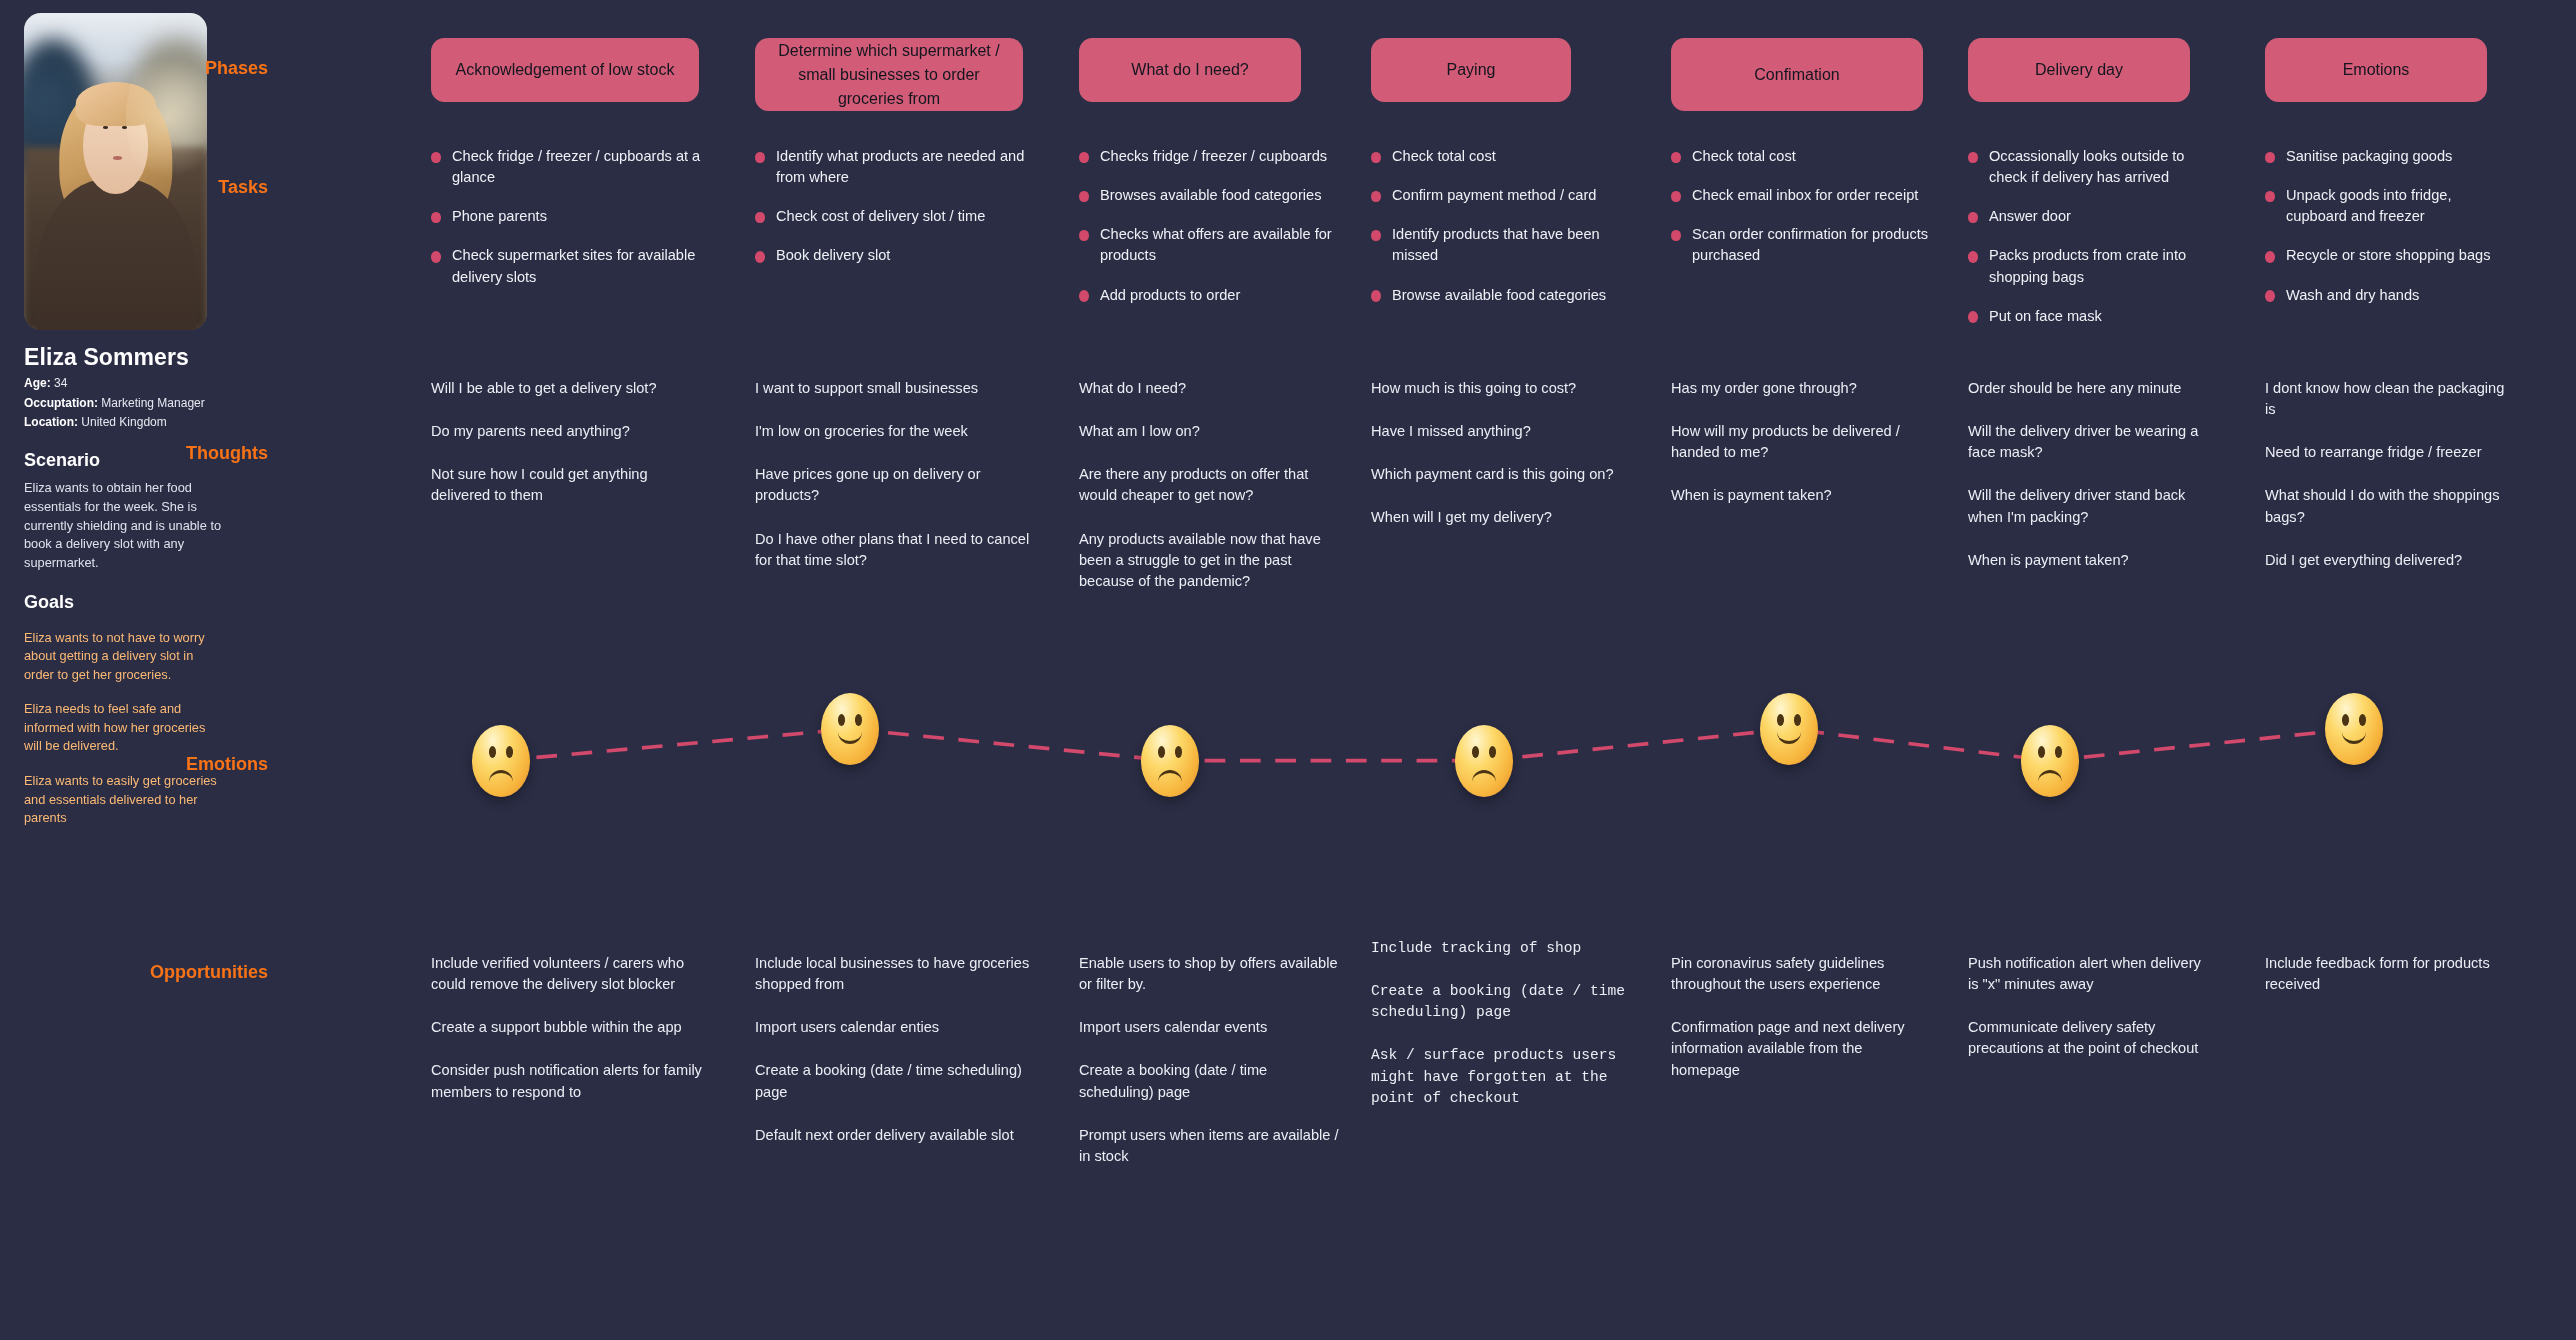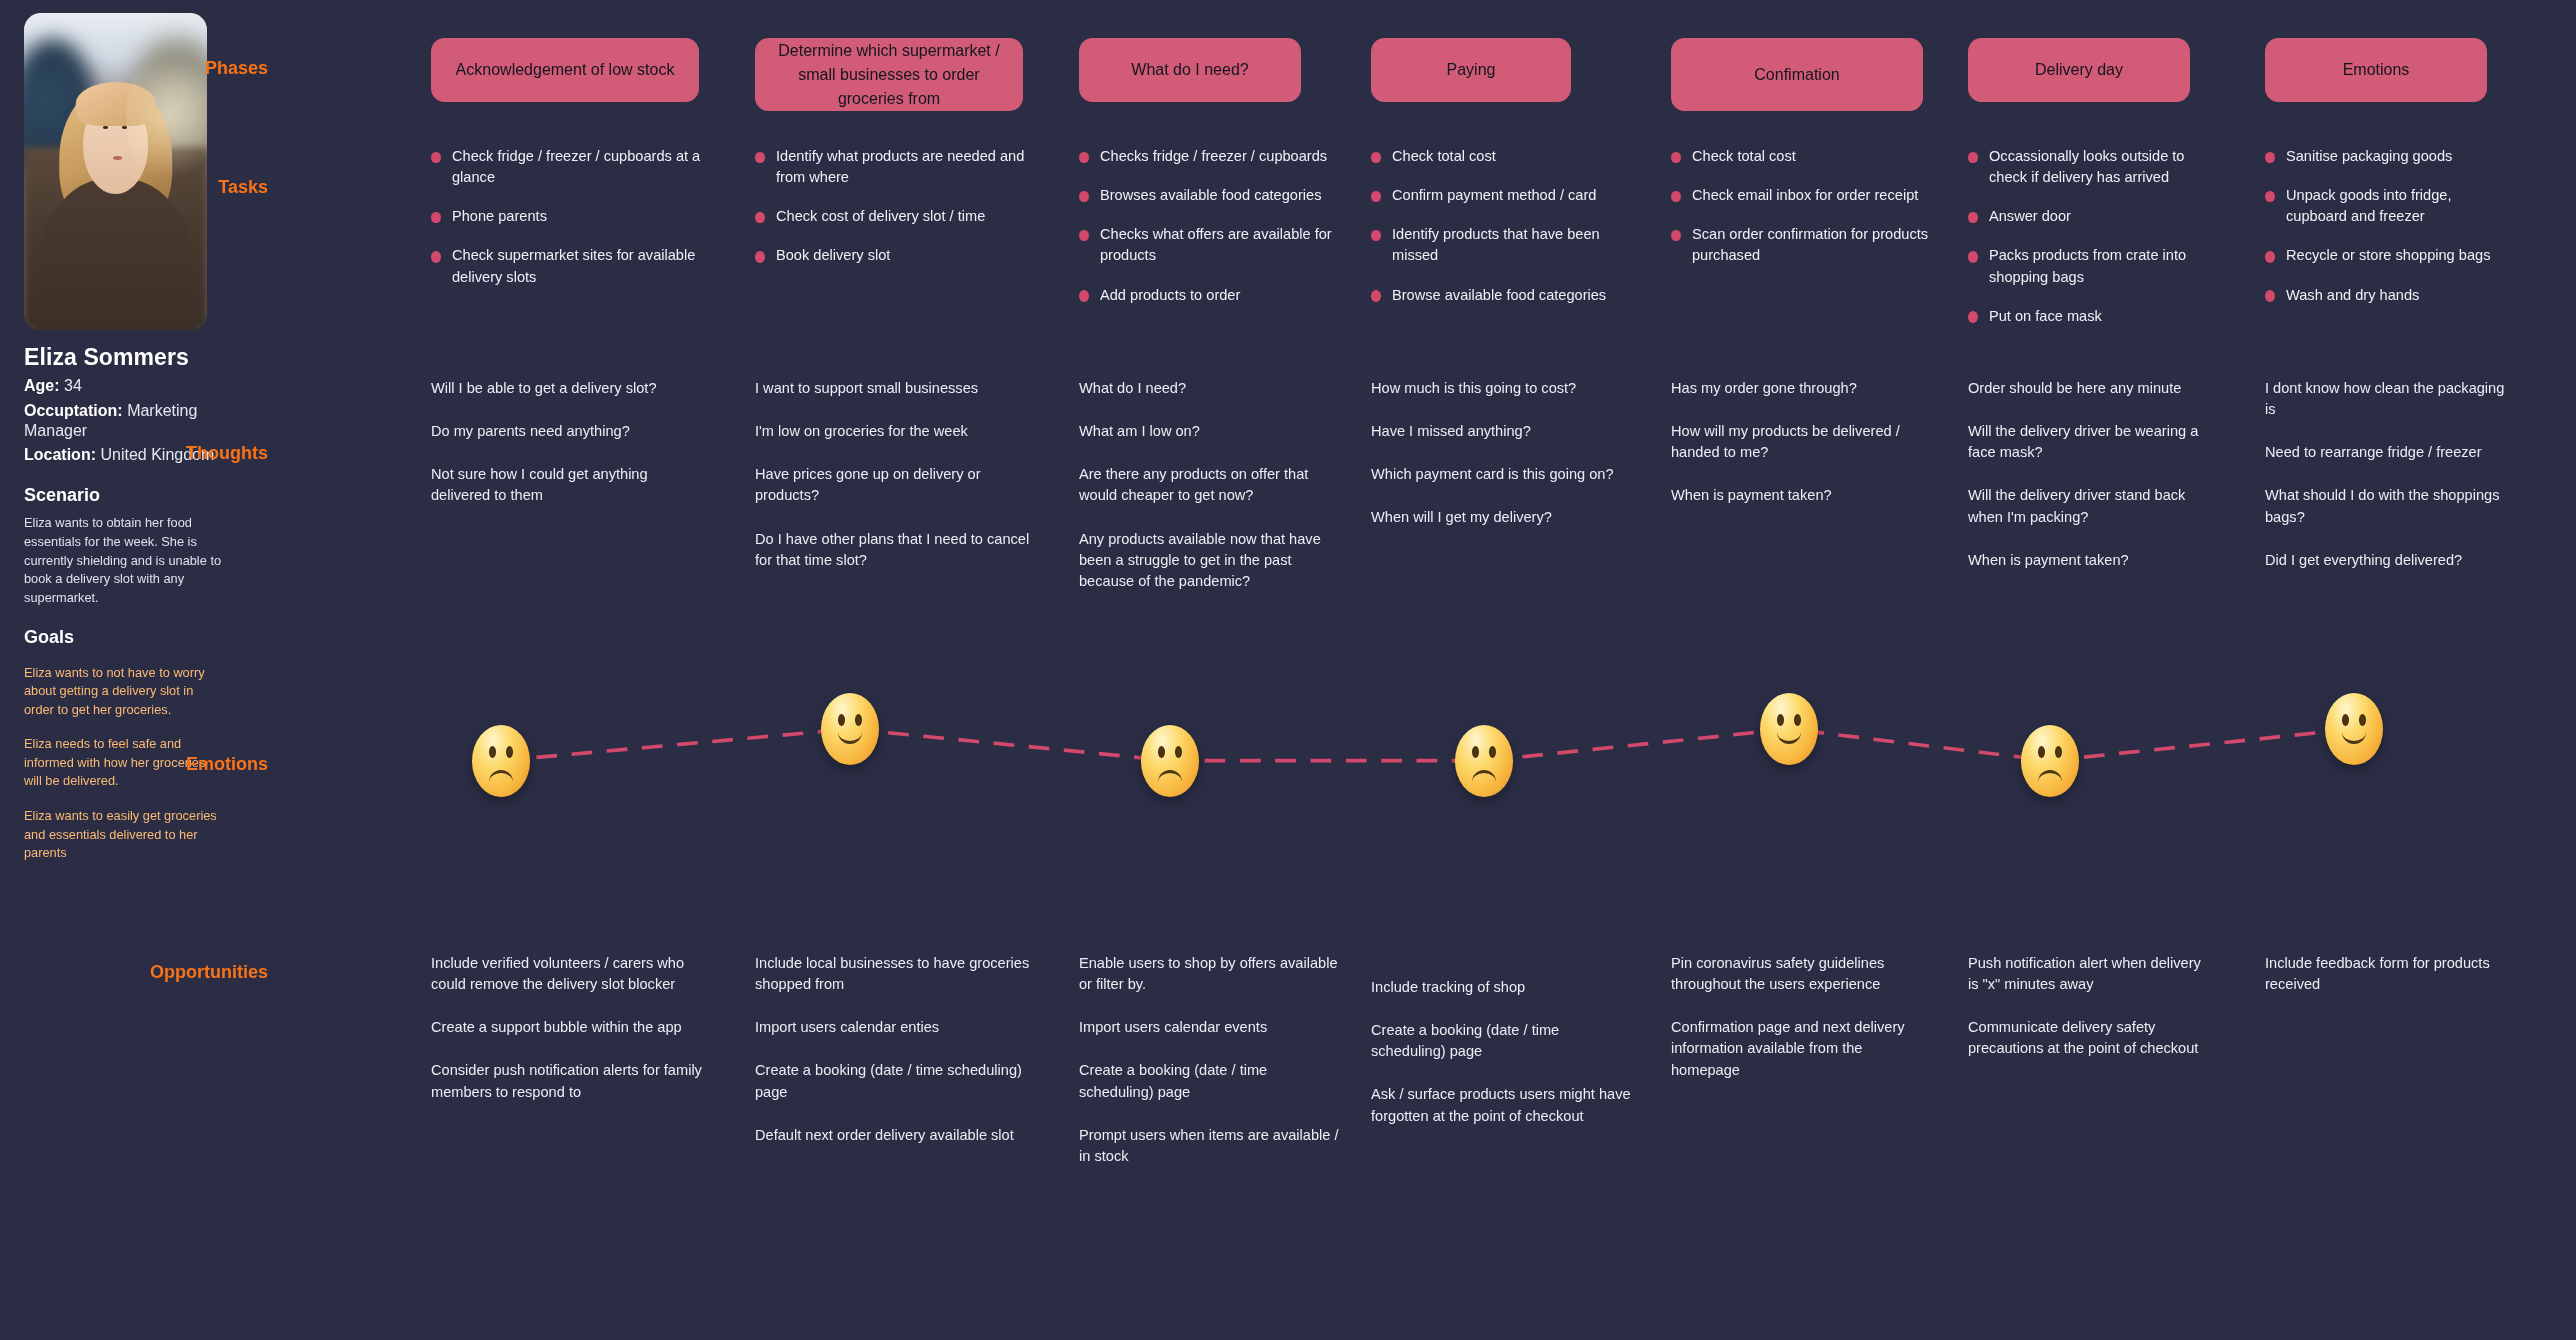--- a/index.html
+++ b/index.html
@@ -95,21 +95,21 @@
     position:absolute; right:-2%; top:10%;
     width:46%; height:46%; border-radius:50%;
     background:radial-gradient(circle, rgba(255,238,205,.55) 0%, rgba(255,238,205,0) 70%);
   }
 
   #persona h1{
     font-size:23px; font-weight:bold; color:#ffffff;
     margin-top:13.4px; letter-spacing:0.1px;
   }
   .meta-line{
-    font-size:16px; color:#e7e9f0; margin-top:4.9px; line-height:1.25;
+    font-size:12px; color:#e7e9f0; margin-top:4.9px; line-height:1.25;
   }
   .meta-line b{ color:#ffffff; }
   #persona h2{
     font-size:18px; font-weight:bold; color:#ffffff; margin-top:19.5px;
   }
   .persona-para{
     font-size:12.8px; color:#dfe2ec; line-height:1.45; margin-top:8.5px;
     width:201px;
   }
   .goal-para{
@@ -324,21 +324,21 @@
         <div class="task"><span class="dot"></span><span>Confirm payment method / card</span></div>
         <div class="task"><span class="dot"></span><span>Identify products that have been missed</span></div>
         <div class="task"><span class="dot"></span><span>Browse available food categories</span></div>
       </div>
       <div class="col" style="left: 1371px; top: 378px; width: 262px;">
         <div class="thought">How much is this going to cost?</div>
         <div class="thought">Have I missed anything?</div>
         <div class="thought">Which payment card is this going on?</div>
         <div class="thought">When will I get my delivery?</div>
       </div>
-      <div class="col" style="left: 1371px; top: 977px; width: 262px;">
+      <div class="col" style="left: 1371px; top: 938px; width: 262px; font-family: Liberation Mono, monospace;">
         <div class="opp">Include tracking of shop</div>
         <div class="opp">Create a booking  (date / time scheduling) page</div>
         <div class="opp">Ask / surface products users might have forgotten at the point of checkout</div>
       </div>
       <div class="phase-chip" style="left: 1671px; top: 38px; width: 252px; height: 73px;">Confimation</div>
       <div class="col" style="left: 1671px; top: 146px; width: 262px;">
         <div class="task"><span class="dot"></span><span>Check total cost</span></div>
         <div class="task"><span class="dot"></span><span>Check email inbox for order receipt</span></div>
         <div class="task"><span class="dot"></span><span>Scan order confirmation for products purchased</span></div>
       </div>

